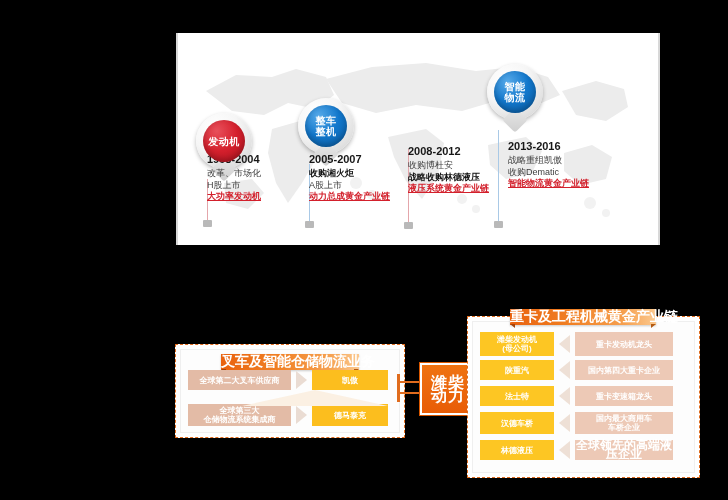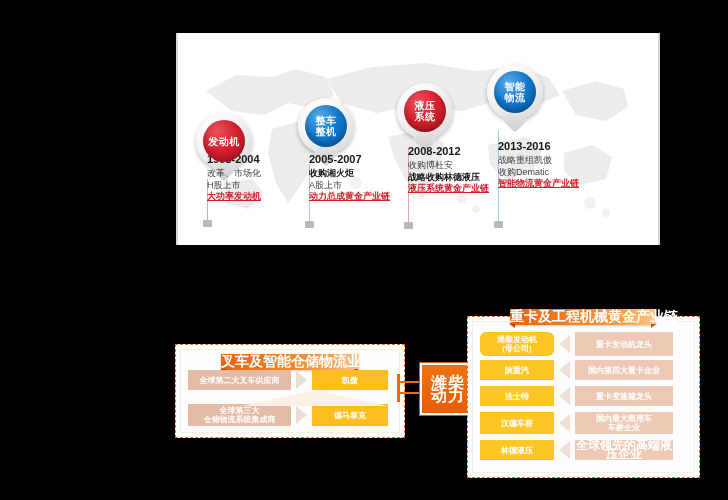--- a/index.html
+++ b/index.html
@@ -204,30 +204,20 @@
     </div>
     <div class="ev-text" style="top:55px;">
       <div class="ev-year">2005-2007</div>
       <div class="ev-line b">收购湘火炬</div>
       <div class="ev-line">A股上市</div>
       <div class="ev-line hl">动力总成黄金产业链</div>
     </div>
   </div>
 
   <div class="event" style="left:397px;top:83px;height:150px;">
-    <div class="pin-wrap">
-      <div class="pin">
-        <div class="pin-core red">
-          <div>
-            <span>液压</span>
-            <span>系统</span>
-          </div>
-        </div>
-      </div>
-    </div>
     <div class="stem red" style="left:11px;height:80px;">
       <div class="stem-foot"></div>
     </div>
     <div class="ev-text" style="top:62px;">
       <div class="ev-year">2008-2012</div>
       <div class="ev-line">收购博杜安</div>
       <div class="ev-line b">战略收购林德液压</div>
       <div class="ev-line hl">液压系统黄金产业链</div>
     </div>
   </div>
@@ -239,21 +229,21 @@
           <div>
             <span>智能</span>
             <span>物流</span>
           </div>
         </div>
       </div>
     </div>
     <div class="stem blue" style="left:11px;height:98px;">
       <div class="stem-foot"></div>
     </div>
-    <div class="ev-text" style="top:76px;">
+    <div class="ev-text" style="top:76px;padding-left:10px;">
       <div class="ev-year">2013-2016</div>
       <div class="ev-line">战略重组凯傲</div>
       <div class="ev-line">收购Dematic</div>
       <div class="ev-line hl">智能物流黄金产业链</div>
     </div>
   </div>
 
 
   <div class="diagram">
 
@@ -289,21 +279,21 @@
 
     <div class="connector conn-r1"></div>
     <div class="connector conn-r2"></div>
     <div class="connector conn-brace-r"></div>
 
     <div class="dashbox dash-right"></div>
     <div class="inner-right"></div>
     <div class="banner banner-right">重卡及工程机械黄金产业链</div>
 
     <div class="row" style="left:480px;top:332px;">
-      <div class="chip chip-amber2" style="width:74px;height:24px;border-radius:6px;">潍柴发动机
+      <div class="chip chip-amber2" style="width:74px;height:24px;">潍柴发动机
 (母公司)</div>
       <div class="tri-left" style="margin:0 5px;"></div>
       <div class="chip chip-pink2" style="width:98px;height:24px;">重卡发动机龙头</div>
     </div>
 
     <div class="row" style="left:480px;top:360px;">
       <div class="chip chip-amber2" style="width:74px;">陕重汽</div>
       <div class="tri-left" style="margin:0 5px;"></div>
       <div class="chip chip-pink2" style="width:98px;">国内第四大重卡企业</div>
     </div>

